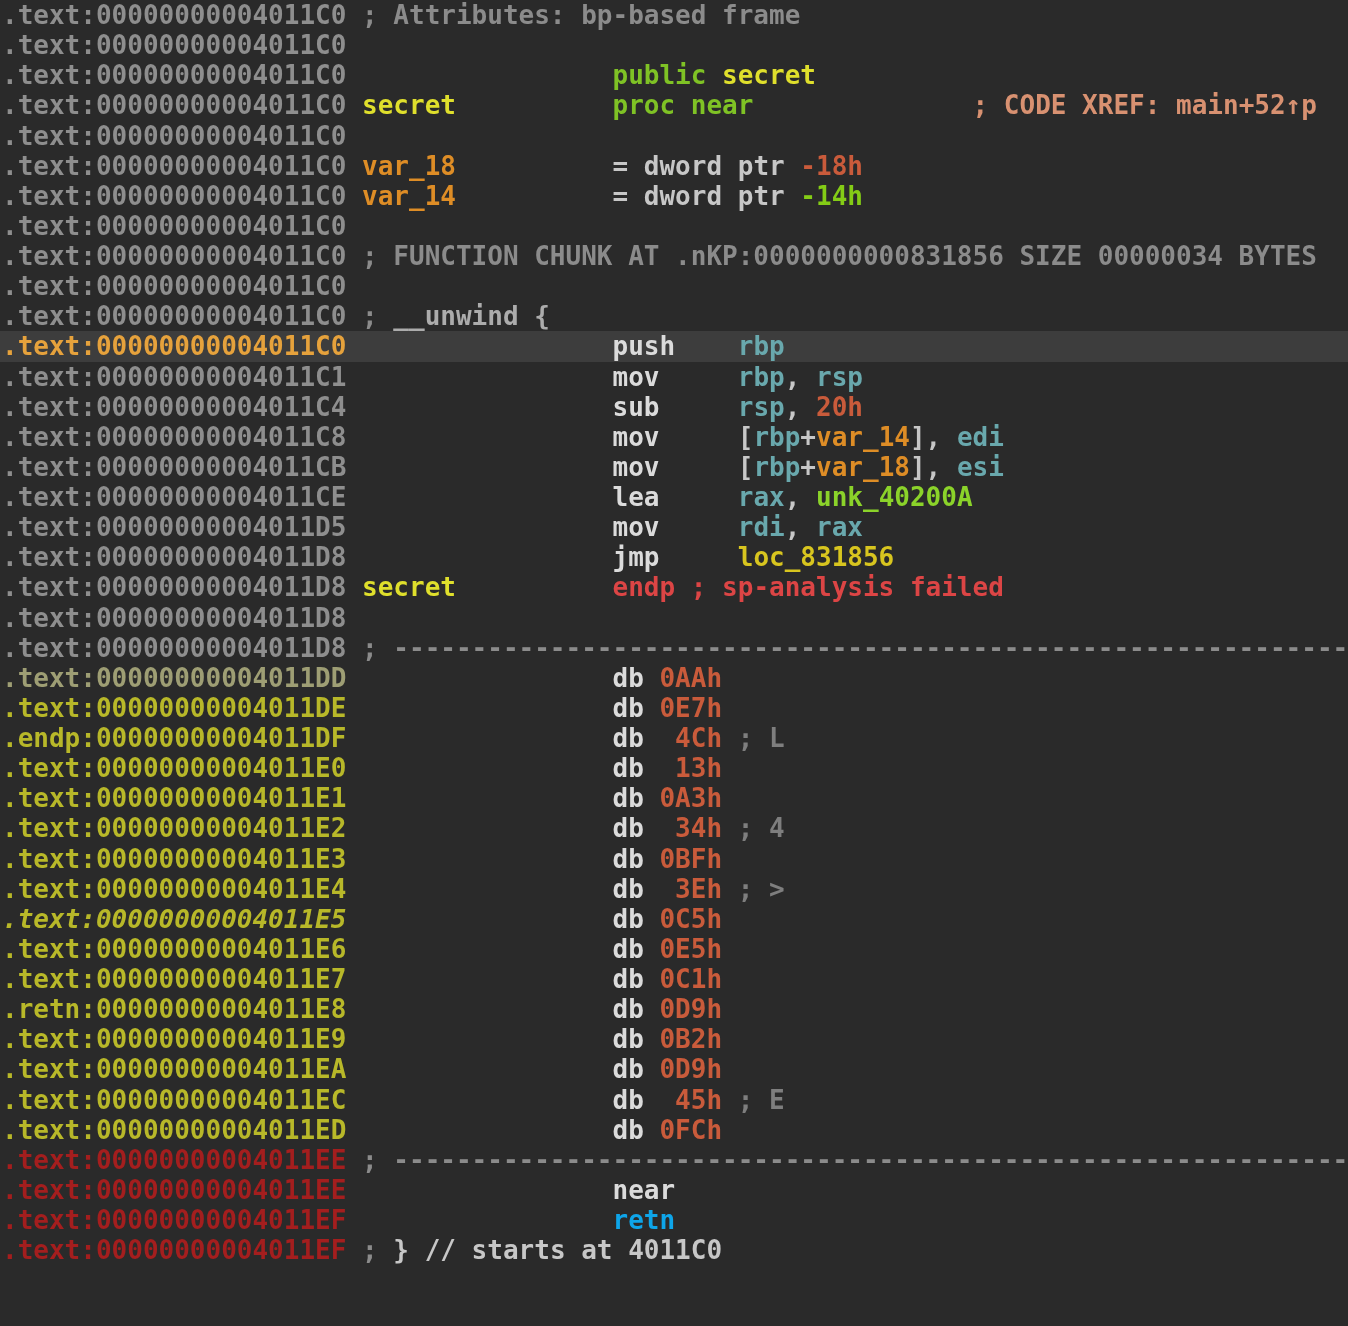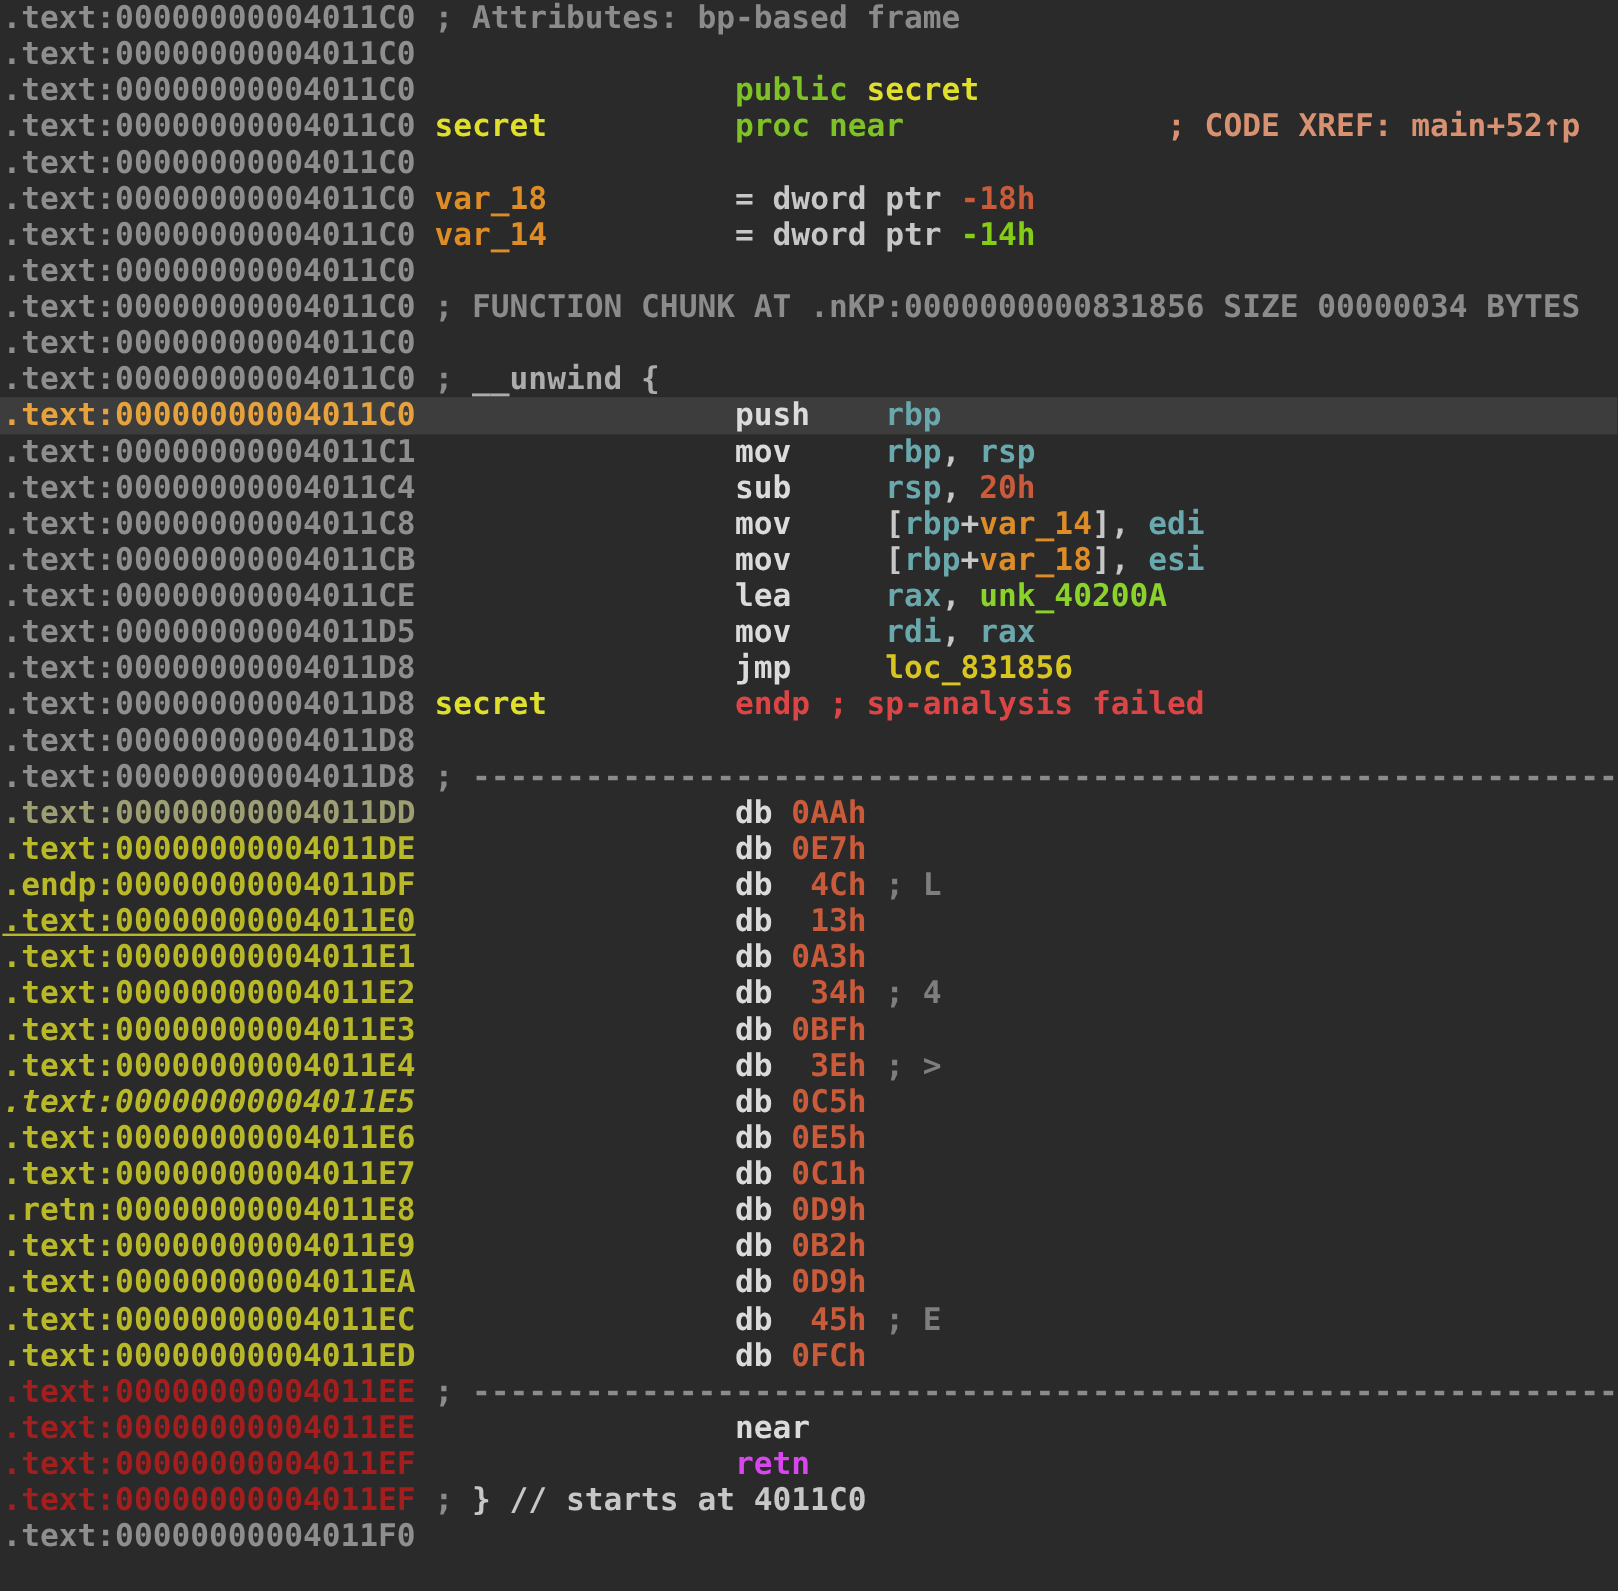--- a/index.html
+++ b/index.html
@@ -56,32 +56,31 @@
       <div class="line"><span style="color: rgb(142, 142, 142);">.text:00000000004011CB</span><span style="color: rgb(199, 199, 199);">                 </span><span style="color: rgb(219, 219, 219);">mov</span><span style="color: rgb(199, 199, 199);">     </span><span style="color: rgb(199, 199, 199);">[</span><span style="color: rgb(105, 168, 173);">rbp</span><span style="color: rgb(199, 199, 199);">+</span><span style="color: rgb(222, 141, 38);">var_18</span><span style="color: rgb(199, 199, 199);">], </span><span style="color: rgb(105, 168, 173);">esi</span></div>
       <div class="line"><span style="color: rgb(142, 142, 142);">.text:00000000004011CE</span><span style="color: rgb(199, 199, 199);">                 </span><span style="color: rgb(219, 219, 219);">lea</span><span style="color: rgb(199, 199, 199);">     </span><span style="color: rgb(105, 168, 173);">rax</span><span style="color: rgb(199, 199, 199);">, </span><span style="color: rgb(139, 211, 42);">unk_40200A</span></div>
       <div class="line"><span style="color: rgb(142, 142, 142);">.text:00000000004011D5</span><span style="color: rgb(199, 199, 199);">                 </span><span style="color: rgb(219, 219, 219);">mov</span><span style="color: rgb(199, 199, 199);">     </span><span style="color: rgb(105, 168, 173);">rdi</span><span style="color: rgb(199, 199, 199);">, </span><span style="color: rgb(105, 168, 173);">rax</span></div>
       <div class="line"><span style="color: rgb(142, 142, 142);">.text:00000000004011D8</span><span style="color: rgb(199, 199, 199);">                 </span><span style="color: rgb(219, 219, 219);">jmp</span><span style="color: rgb(199, 199, 199);">     </span><span style="color: rgb(216, 197, 31);">loc_831856</span></div>
       <div class="line"><span style="color: rgb(142, 142, 142);">.text:00000000004011D8</span><span style="color: rgb(199, 199, 199);"> </span><span style="color: rgb(223, 223, 44);">secret</span><span style="color: rgb(199, 199, 199);">          </span><span style="color: rgb(220, 69, 69);">endp ; sp-analysis failed</span></div>
       <div class="line"><span style="color: rgb(142, 142, 142);">.text:00000000004011D8</span></div>
       <div class="line"><span style="color: rgb(142, 142, 142);">.text:00000000004011D8</span><span style="color: rgb(139, 139, 139);"> ; ----------------------------------------------------------------</span></div>
       <div class="line"><span style="color: rgb(158, 158, 116);">.text:00000000004011DD</span><span style="color: rgb(199, 199, 199);">                 </span><span style="color: rgb(219, 219, 219);">db</span><span style="color: rgb(199, 199, 199);"> </span><span style="color: rgb(201, 91, 59);">0AAh</span></div>
       <div class="line"><span style="color: rgb(184, 184, 41);">.text:00000000004011DE</span><span style="color: rgb(199, 199, 199);">                 </span><span style="color: rgb(219, 219, 219);">db</span><span style="color: rgb(199, 199, 199);"> </span><span style="color: rgb(201, 91, 59);">0E7h</span></div>
       <div class="line"><span style="color: rgb(184, 184, 41);">.endp:00000000004011DF</span><span style="color: rgb(199, 199, 199);">                 </span><span style="color: rgb(219, 219, 219);">db</span><span style="color: rgb(199, 199, 199);">  </span><span style="color: rgb(201, 91, 59);">4Ch</span><span style="color: rgb(126, 126, 126);"> ; L</span></div>
-      <div class="line"><span style="color: rgb(184, 184, 41); text-decoration: underline;">.text:00000000004011E0</span><span style="color: rgb(199, 199, 199);">                 </span><span style="color: rgb(219, 219, 219);">db</span><span style="color: rgb(199, 199, 199);">  </span><span style="color: rgb(201, 91, 59);">13h</span></div>
+      <div class="line"><span style="color: rgb(184, 184, 41);">.text:00000000004011E0</span><span style="color: rgb(199, 199, 199);">                 </span><span style="color: rgb(219, 219, 219);">db</span><span style="color: rgb(199, 199, 199);">  </span><span style="color: rgb(201, 91, 59);">13h</span></div>
       <div class="line"><span style="color: rgb(184, 184, 41);">.text:00000000004011E1</span><span style="color: rgb(199, 199, 199);">                 </span><span style="color: rgb(219, 219, 219);">db</span><span style="color: rgb(199, 199, 199);"> </span><span style="color: rgb(201, 91, 59);">0A3h</span></div>
       <div class="line"><span style="color: rgb(184, 184, 41);">.text:00000000004011E2</span><span style="color: rgb(199, 199, 199);">                 </span><span style="color: rgb(219, 219, 219);">db</span><span style="color: rgb(199, 199, 199);">  </span><span style="color: rgb(201, 91, 59);">34h</span><span style="color: rgb(126, 126, 126);"> ; 4</span></div>
       <div class="line"><span style="color: rgb(184, 184, 41);">.text:00000000004011E3</span><span style="color: rgb(199, 199, 199);">                 </span><span style="color: rgb(219, 219, 219);">db</span><span style="color: rgb(199, 199, 199);"> </span><span style="color: rgb(201, 91, 59);">0BFh</span></div>
       <div class="line"><span style="color: rgb(184, 184, 41);">.text:00000000004011E4</span><span style="color: rgb(199, 199, 199);">                 </span><span style="color: rgb(219, 219, 219);">db</span><span style="color: rgb(199, 199, 199);">  </span><span style="color: rgb(201, 91, 59);">3Eh</span><span style="color: rgb(126, 126, 126);"> ; &gt;</span></div>
       <div class="line"><span style="color: rgb(184, 184, 41); font-style: italic;">.text:00000000004011E5</span><span style="color: rgb(199, 199, 199);">                 </span><span style="color: rgb(219, 219, 219);">db</span><span style="color: rgb(199, 199, 199);"> </span><span style="color: rgb(201, 91, 59);">0C5h</span></div>
       <div class="line"><span style="color: rgb(184, 184, 41);">.text:00000000004011E6</span><span style="color: rgb(199, 199, 199);">                 </span><span style="color: rgb(219, 219, 219);">db</span><span style="color: rgb(199, 199, 199);"> </span><span style="color: rgb(201, 91, 59);">0E5h</span></div>
       <div class="line"><span style="color: rgb(184, 184, 41);">.text:00000000004011E7</span><span style="color: rgb(199, 199, 199);">                 </span><span style="color: rgb(219, 219, 219);">db</span><span style="color: rgb(199, 199, 199);"> </span><span style="color: rgb(201, 91, 59);">0C1h</span></div>
       <div class="line"><span style="color: rgb(184, 184, 41);">.retn:00000000004011E8</span><span style="color: rgb(199, 199, 199);">                 </span><span style="color: rgb(219, 219, 219);">db</span><span style="color: rgb(199, 199, 199);"> </span><span style="color: rgb(201, 91, 59);">0D9h</span></div>
       <div class="line"><span style="color: rgb(184, 184, 41);">.text:00000000004011E9</span><span style="color: rgb(199, 199, 199);">                 </span><span style="color: rgb(219, 219, 219);">db</span><span style="color: rgb(199, 199, 199);"> </span><span style="color: rgb(201, 91, 59);">0B2h</span></div>
       <div class="line"><span style="color: rgb(184, 184, 41);">.text:00000000004011EA</span><span style="color: rgb(199, 199, 199);">                 </span><span style="color: rgb(219, 219, 219);">db</span><span style="color: rgb(199, 199, 199);"> </span><span style="color: rgb(201, 91, 59);">0D9h</span></div>
       <div class="line"><span style="color: rgb(184, 184, 41);">.text:00000000004011EC</span><span style="color: rgb(199, 199, 199);">                 </span><span style="color: rgb(219, 219, 219);">db</span><span style="color: rgb(199, 199, 199);">  </span><span style="color: rgb(201, 91, 59);">45h</span><span style="color: rgb(126, 126, 126);"> ; E</span></div>
       <div class="line"><span style="color: rgb(184, 184, 41);">.text:00000000004011ED</span><span style="color: rgb(199, 199, 199);">                 </span><span style="color: rgb(219, 219, 219);">db</span><span style="color: rgb(199, 199, 199);"> </span><span style="color: rgb(201, 91, 59);">0FCh</span></div>
       <div class="line"><span style="color: rgb(164, 30, 30);">.text:00000000004011EE</span><span style="color: rgb(139, 139, 139);"> ; ----------------------------------------------------------------</span></div>
       <div class="line"><span style="color: rgb(164, 30, 30);">.text:00000000004011EE</span><span style="color: rgb(199, 199, 199);">                 </span><span style="color: rgb(219, 219, 219);">near</span></div>
-      <div class="line"><span style="color: rgb(164, 30, 30);">.text:00000000004011EF</span><span style="color: rgb(199, 199, 199);">                 </span><span style="color: #d946ef;">retn</span></div>
+      <div class="line"><span style="color: rgb(164, 30, 30);">.text:00000000004011EF</span><span style="color: rgb(199, 199, 199);">                 </span><span style="color: #0ea5e9;">retn</span></div>
       <div class="line"><span style="color: rgb(164, 30, 30);">.text:00000000004011EF</span><span style="color: rgb(139, 139, 139);"> ; </span><span style="color: rgb(199, 199, 199);">} // starts at 4011C0</span></div>
-      <div class="line"><span style="color: rgb(142, 142, 142);">.text:00000000004011F0</span></div>
     </div>
 </div>
 
 </body></html>

